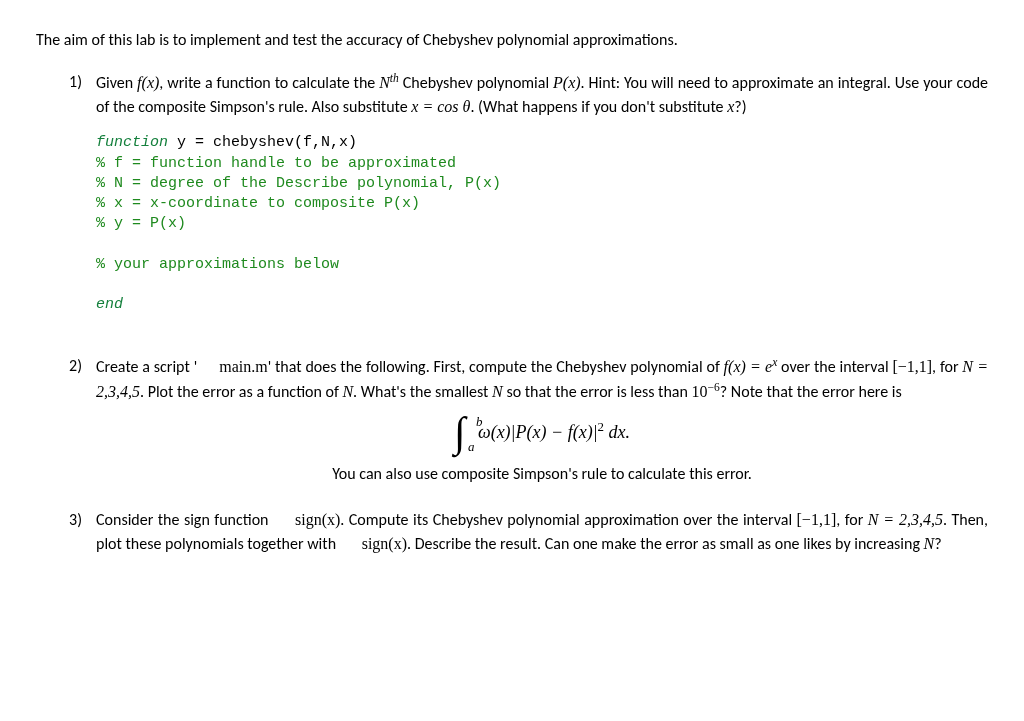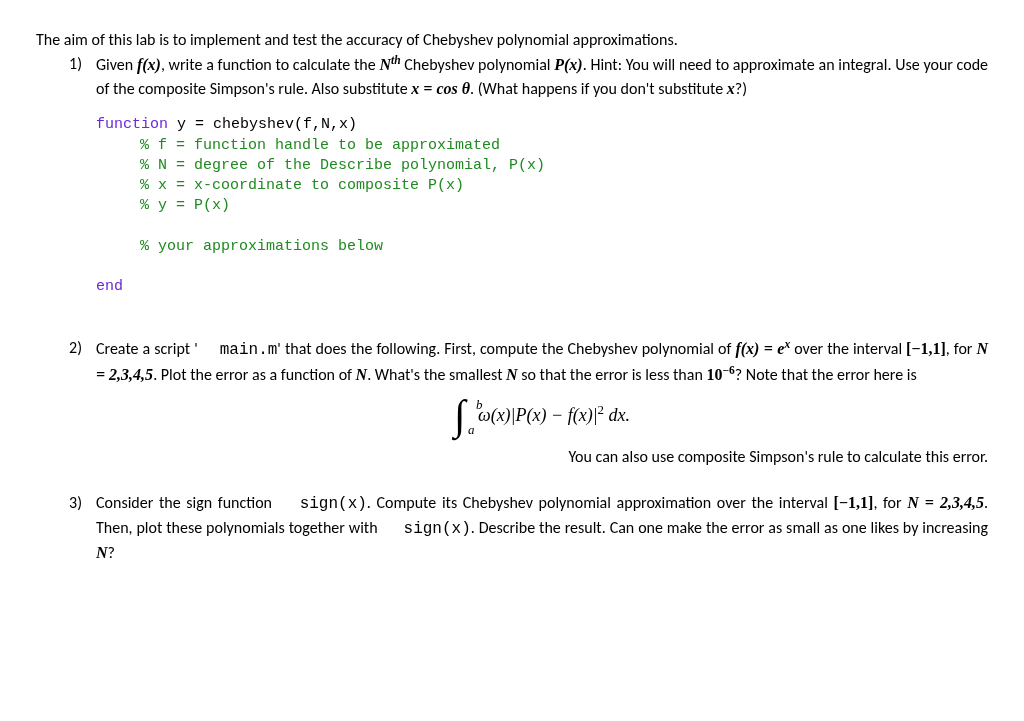--- a/index.html
+++ b/index.html
@@ -7,20 +7,21 @@
     padding: 28px 36px 36px 36px;
     font-family: Calibri, "Segoe UI", Arial, sans-serif;
     font-size: 16px;
     line-height: 1.5;
     color: #000;
     background: #fff;
     width: 1024px;
     box-sizing: border-box;
   }
   .intro {
+    margin-bottom: 18px;
   }
   .item {
     display: flex;
     margin-bottom: 22px;
   }
   .item-num {
     flex: 0 0 46px;
     text-align: right;
     padding-right: 14px;
   }
@@ -29,24 +30,24 @@
     text-align: justify;
   }
   .codeblock {
     font-family: "Courier New", Courier, monospace;
     font-size: 15px;
     line-height: 1.35;
     margin: 14px 0 16px 0;
     white-space: pre;
     text-align: left;
   }
-  .kw { color: #6d28d9; }
-  .cm { color: #1f8a1f; margin-left: 44px; }
-  .mono { font-family: Liberation Mono, monospace; margin-left: 22px; }
-  .fx { font-style: italic; font-family: "Cambria Math", "Times New Roman", serif; font-weight: bold; }
+  .kw { color: #15803d; font-style: italic; }
+  .cm { color: #1f8a1f; }
+  .mono { font-family: Liberation Serif, serif; margin-left: 22px; }
+  .fx { font-style: italic; font-family: "Cambria Math", "Times New Roman", serif; }
   sup { font-size: 0.72em; }
   .math-display {
     text-align: center;
     font-family: "Cambria Math", "Times New Roman", serif;
     font-style: italic;
     margin: 10px 0 8px 0;
     font-size: 18px;
   }
   .int {
     display: inline-block;
@@ -89,21 +90,21 @@
       <span>Create a script '</span><span class="mono">main.m</span><span>' that does the following. First, compute the Chebyshev polynomial of </span><span class="fx"><span>f(x) = e</span><sup>x</sup></span><span> over the interval </span><span class="fx" style="font-style:normal">[−1,1]</span><span>, for </span><span class="fx">N = 2,3,4,5</span><span>. Plot the error as a function of </span><span class="fx">N</span><span>. What's the smallest </span><span class="fx">N</span><span> so that the error is less than </span><span class="fx" style="font-style:normal"><span>10</span><sup>−6</sup></span><span>? Note that the error here is</span>
     </div>
     <div class="math-display">
       <span class="int">
         <span class="sym">∫</span>
         <span class="a">a</span>
         <span class="b">b</span>
       </span>
       <span>ω(x)|P(x) − f(x)|</span><sup style="font-style:normal">2</sup><span> dx.</span>
     </div>
-    <div style="text-align:right">You can also use composite Simpson's rule to calculate this error.</div>
+    <div style="text-align:center">You can also use composite Simpson's rule to calculate this error.</div>
   </div>
 </div>
 
 <div class="item">
   <div class="item-num">3)</div>
   <div class="item-body">
     <div>
       <span>Consider the sign function </span><span class="mono">sign(x)</span><span>. Compute its Chebyshev polynomial approximation over the interval </span><span class="fx" style="font-style:normal">[−1,1]</span><span>, for </span><span class="fx">N = 2,3,4,5</span><span>. Then, plot these polynomials together with </span><span class="mono">sign(x)</span><span>. Describe the result. Can one make the error as small as one likes by increasing </span><span class="fx">N</span><span>?</span>
     </div>
   </div>

